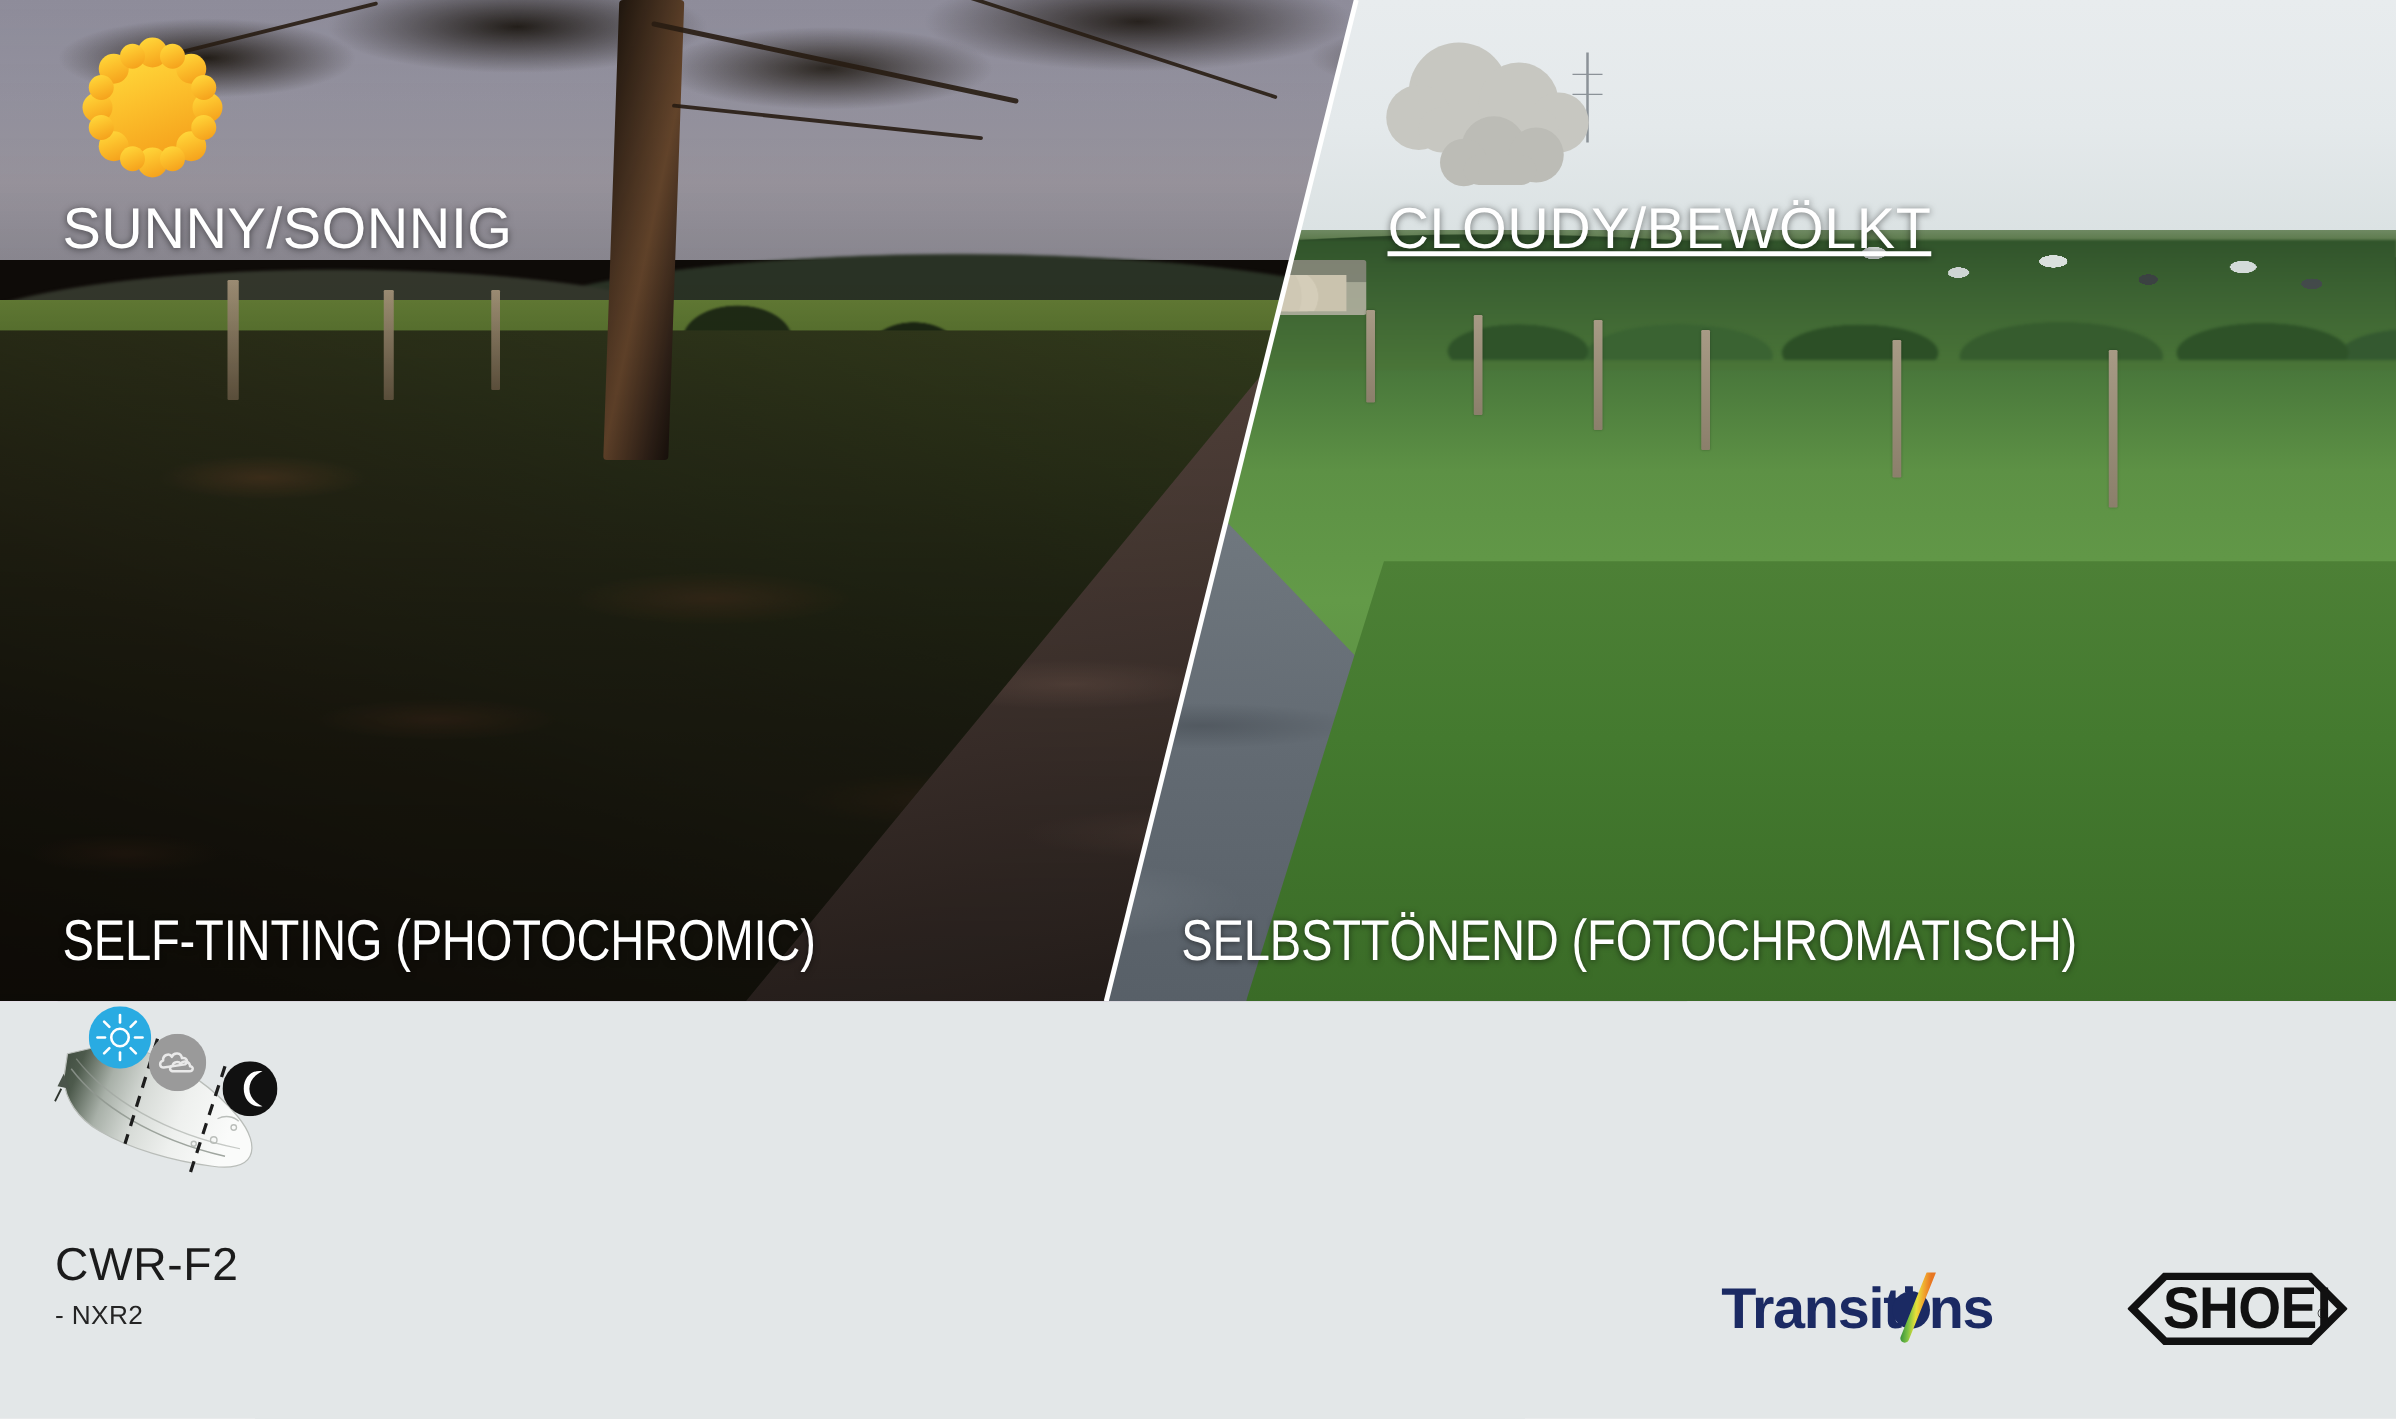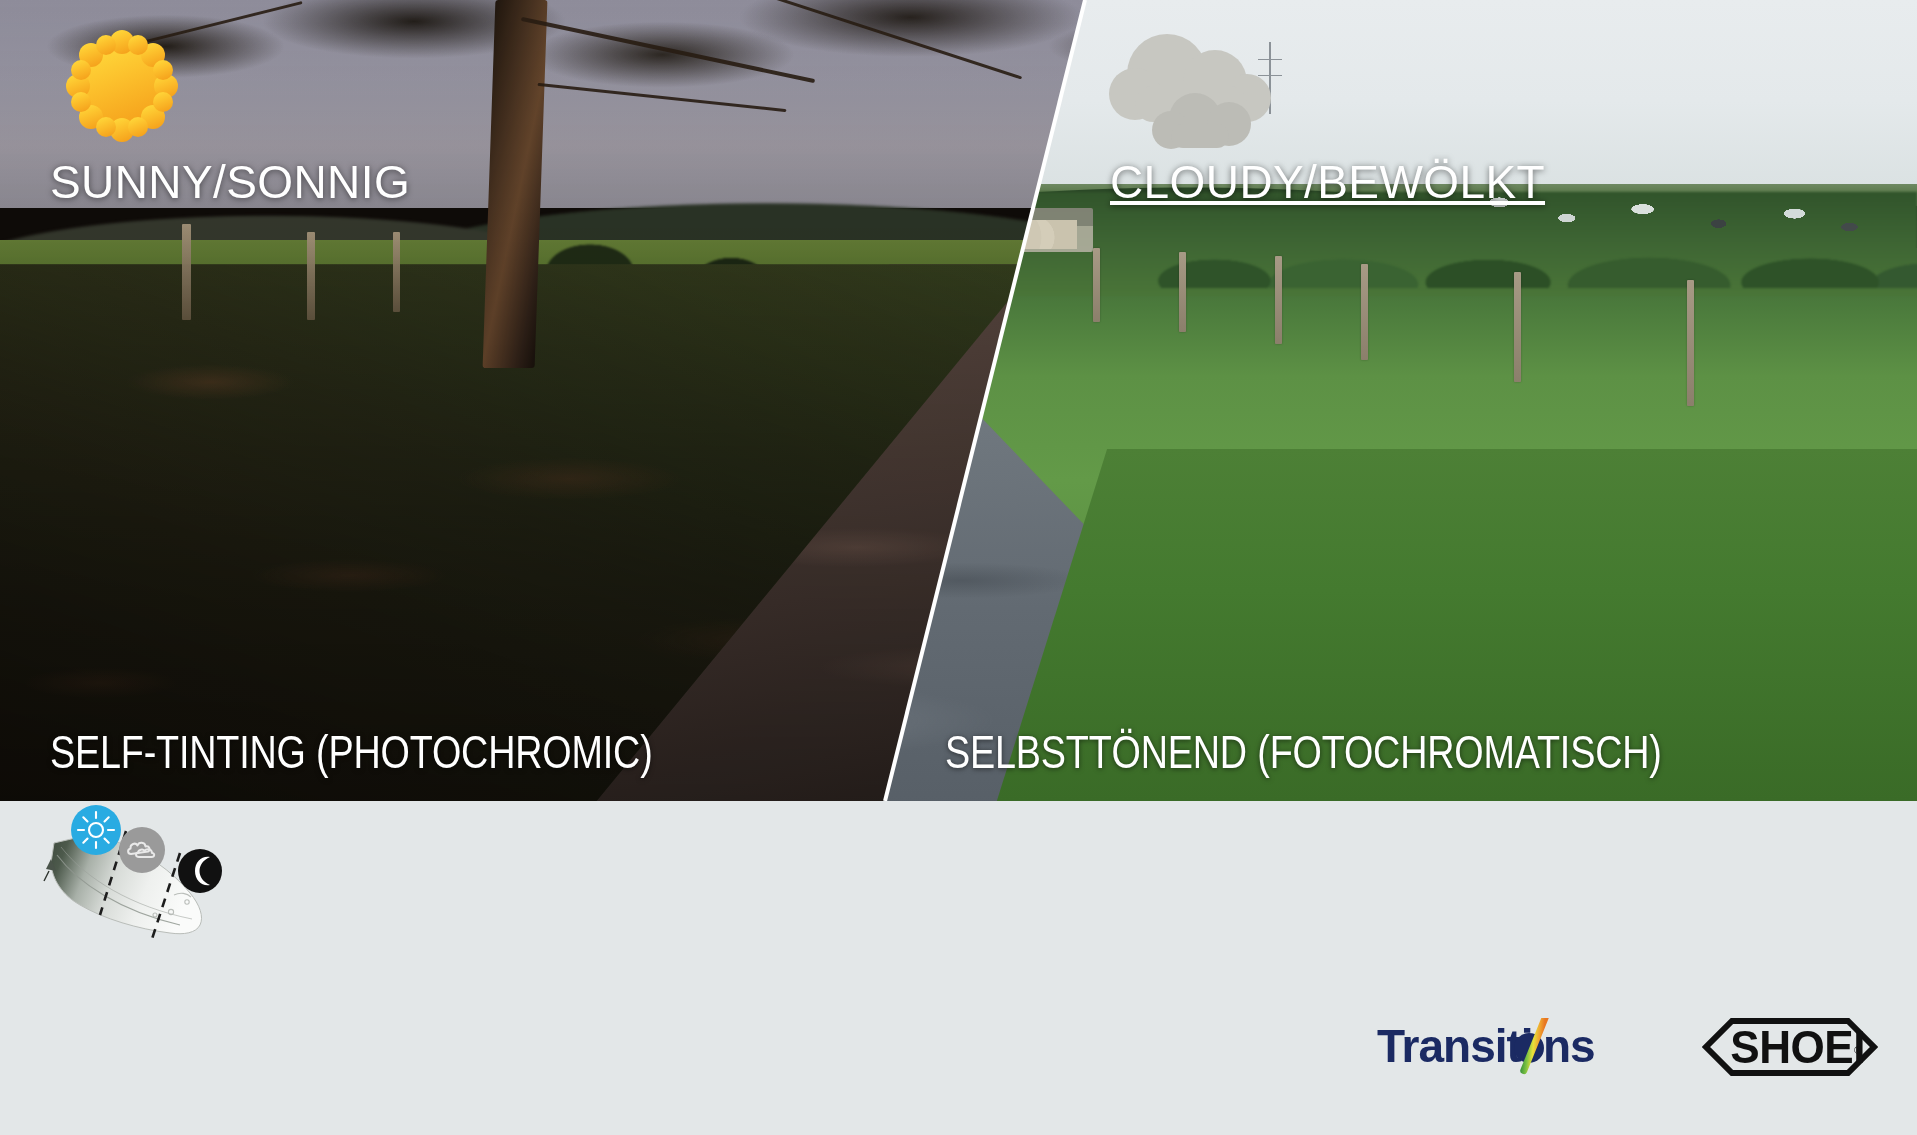--- a/index.html
+++ b/index.html
@@ -484,20 +484,24 @@
       </svg>
 
       
       <svg style="position:absolute;left:144px;top:42px;" width="44" height="44" viewBox="0 0 44 44">
         <circle cx="22" cy="22" r="22" fill="#111111"></circle>
         <path d="M27,8 C20,11 16.5,16.5 16.5,22 C16.5,27.5 20,33 27,36
                  C19,37.5 12,31.5 12,22 C12,12.5 19,6.5 27,8 Z" fill="#ffffff" transform="translate(5,0)"></path>
       </svg>
     </div>
 
+    <div class="product">
+      <div class="model">CWR-F2</div>
+      <div class="sub">- NXR2</div>
+    </div>
   </div>
 
   <svg class="transitions-logo" width="232" height="58" viewBox="0 0 232 58">
     <defs>
       <linearGradient id="slashGrad" x1="0" y1="1" x2="0.35" y2="0">
         <stop offset="0%" stop-color="#2e8b3a"></stop>
         <stop offset="30%" stop-color="#7dc242"></stop>
         <stop offset="55%" stop-color="#e8e03a"></stop>
         <stop offset="80%" stop-color="#f0a22e"></stop>
         <stop offset="100%" stop-color="#e87722"></stop>

